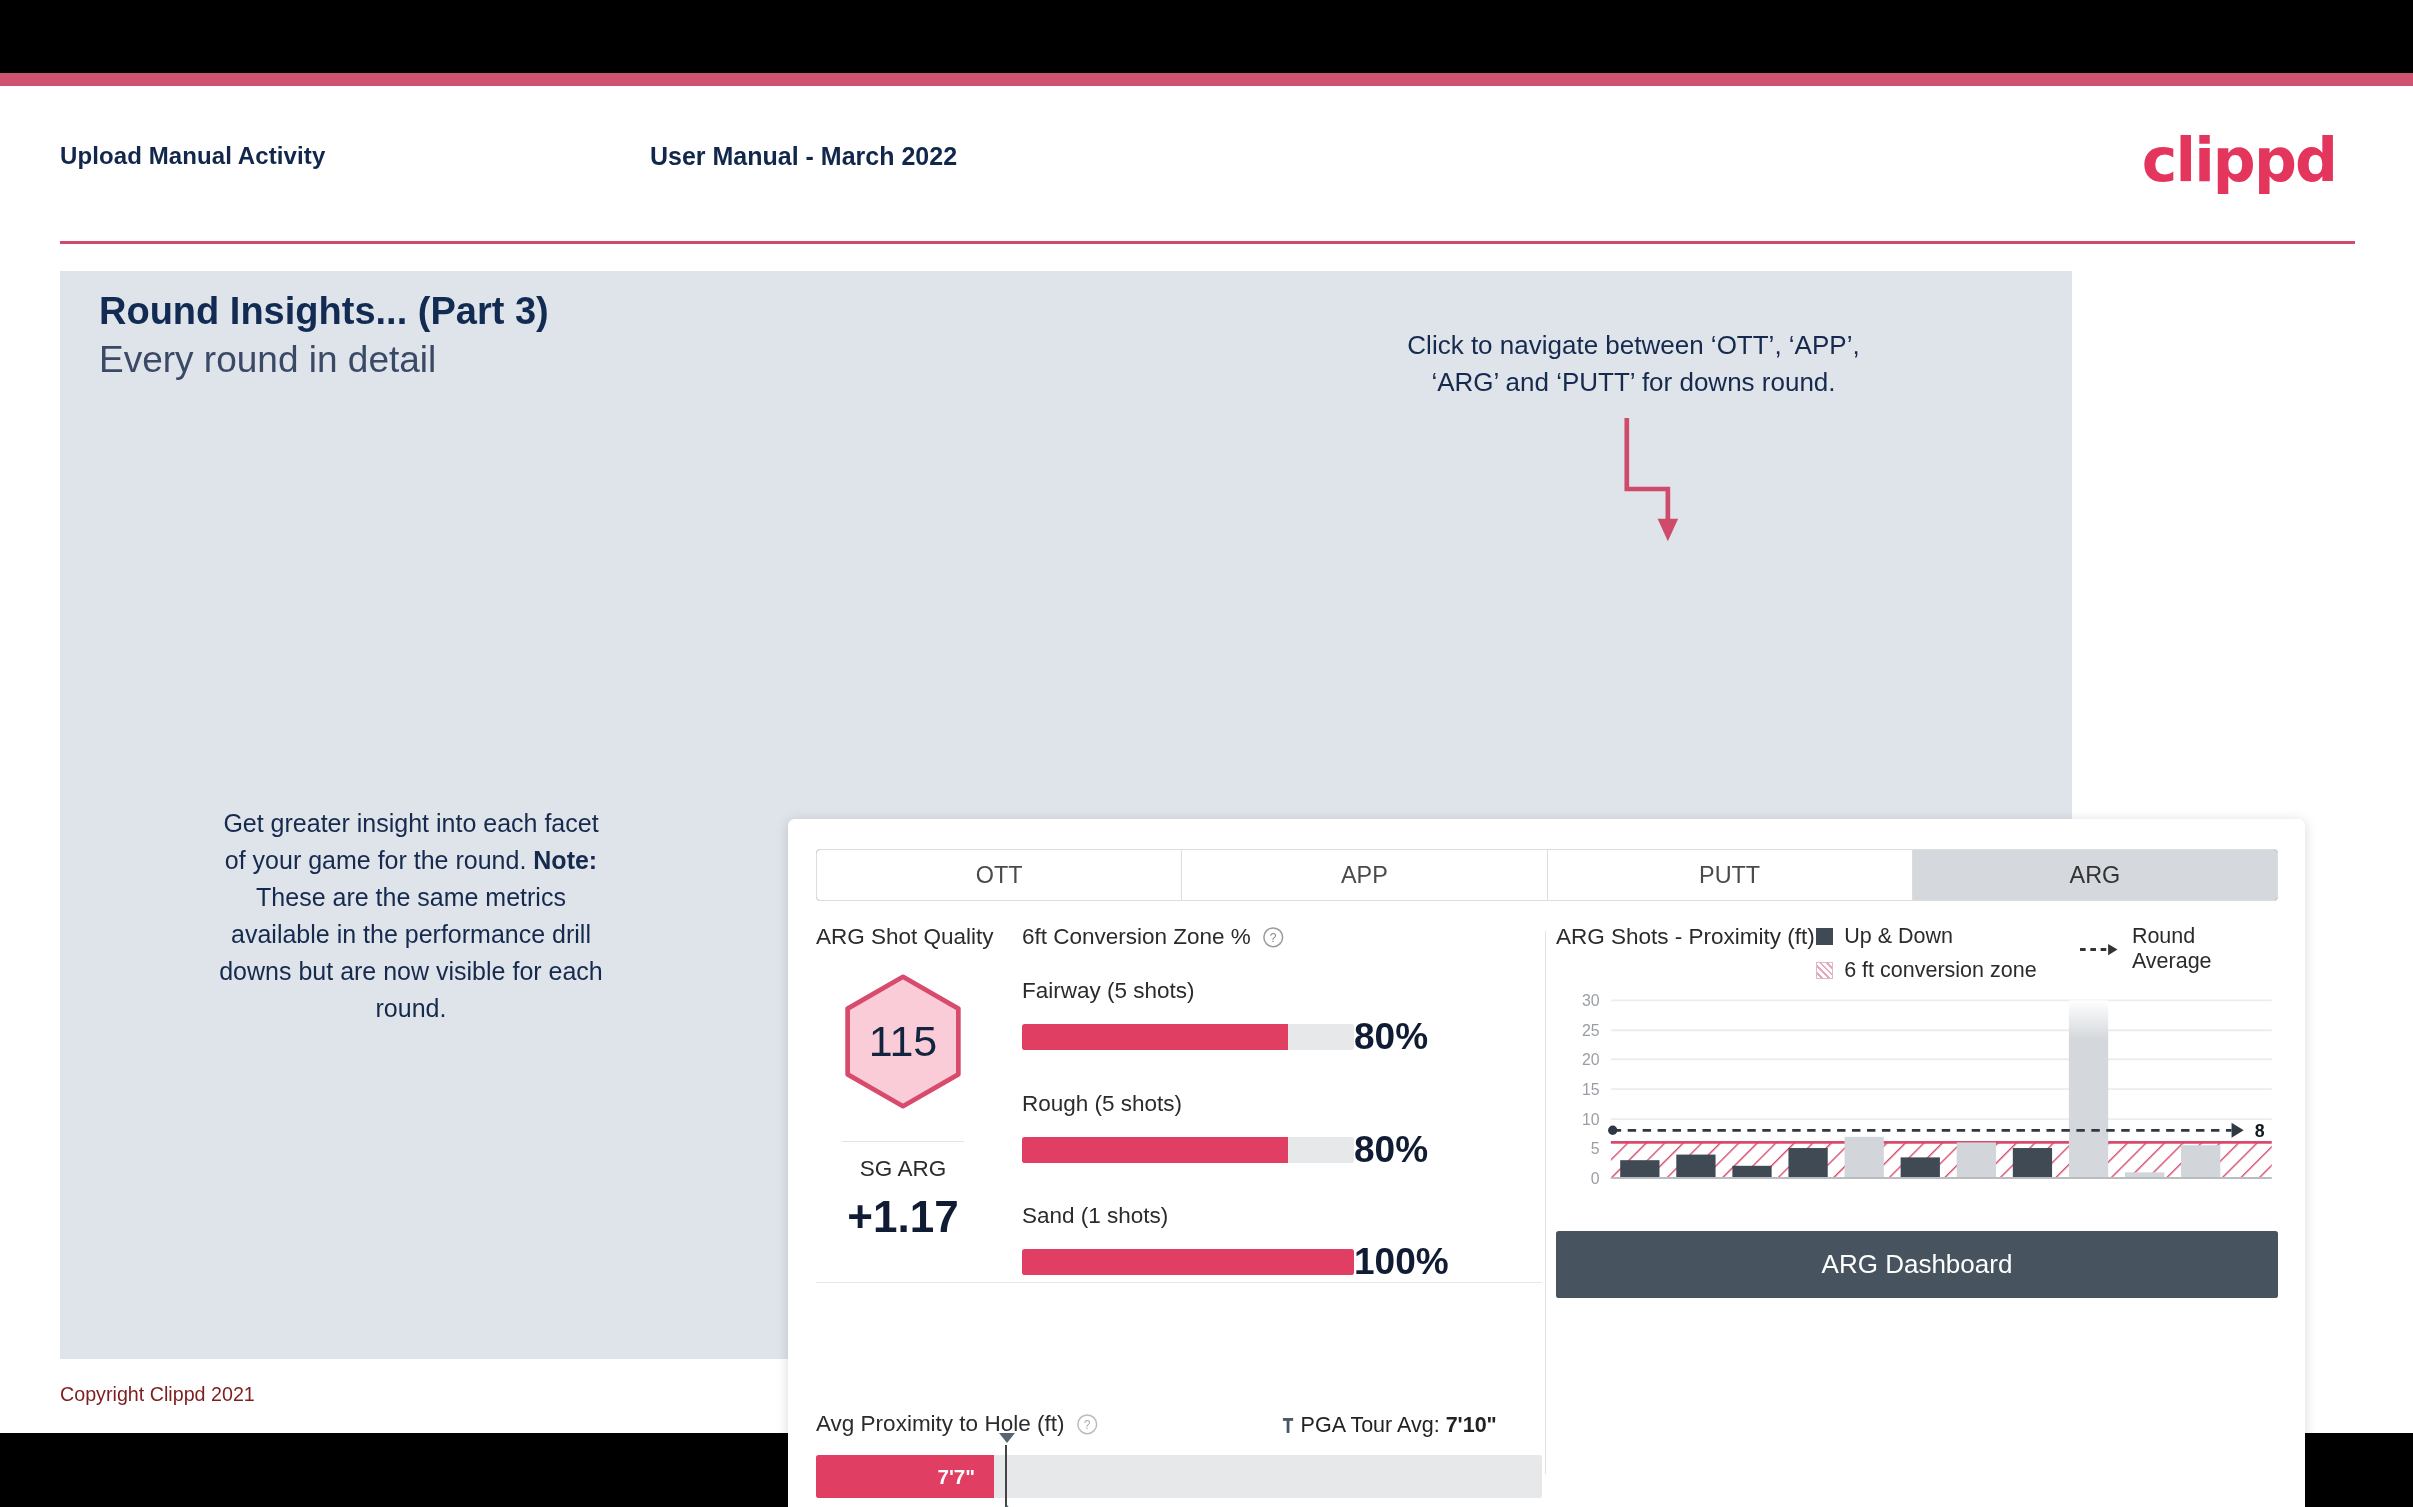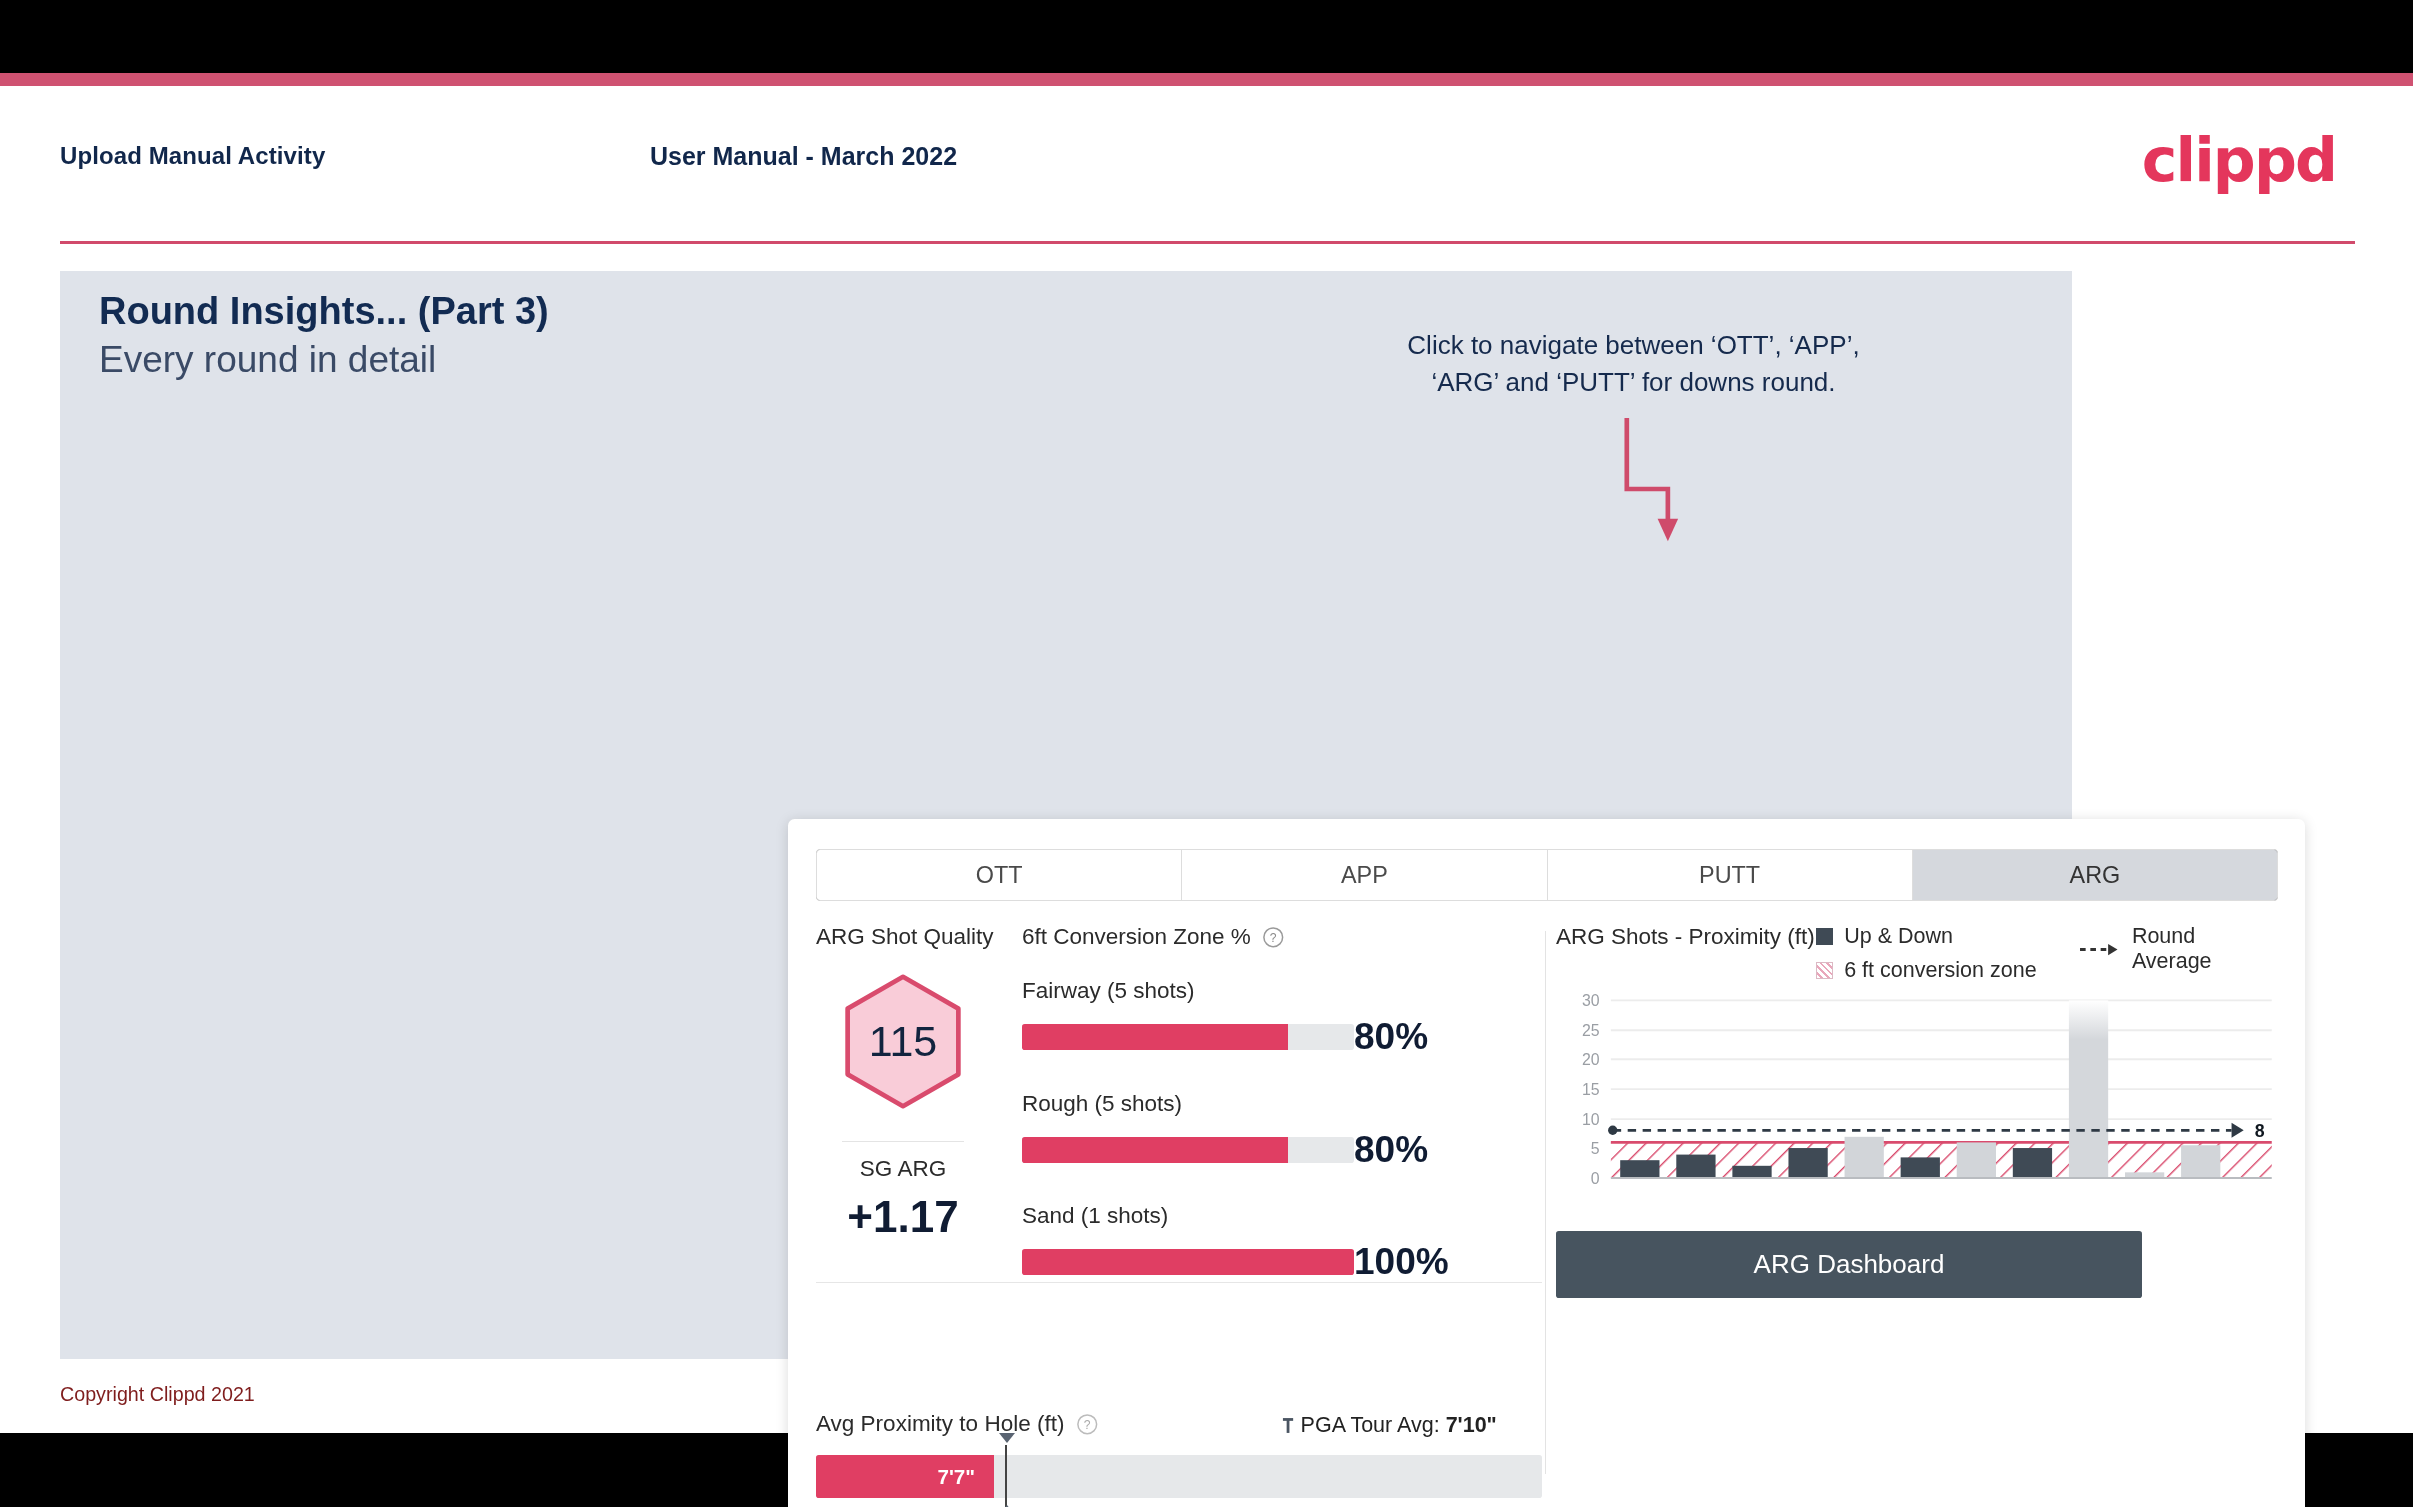--- a/index.html
+++ b/index.html
@@ -141,21 +141,21 @@
   .legend1 { position:absolute; left:260px; top:0px; display:flex; align-items:center; font-size:21.5px; color:#2b2b2b;}
   .legend2 { position:absolute; left:524px; top:0px; display:flex; align-items:center; font-size:21.5px; color:#2b2b2b;}
   .legend3 { position:absolute; left:260px; top:34px; display:flex; align-items:center; font-size:21.5px; color:#2b2b2b;}
   .sw-dark { width:17px;height:17px;background:#3f4a55; margin-right:11.2px; }
   .sw-hatch{ width:17px;height:17px; margin-right:11.2px;
              background:repeating-linear-gradient(45deg,#fff 0 2.8px,#e9a7bb 2.8px 4.7px);
              border:0.9px solid #dcb9c4; }
 
   .plot { position:absolute; left:0; top:67px; width:722px; height:215px; }
   .btn-dash {
-    position:absolute; left:0px; top:307px; width:586px; height:67px;
+    position:absolute; left:0px; top:307px; width:722px; height:67px;
     background:#47545f; color:#fff; font-size:26px; border-radius:2.8px;
     display:flex; align-items:center; justify-content:center; cursor:pointer;
   }
 
   .copyright {
     position:absolute; left:60px; top:1297px;
     font-size:19.7px; color:#7f1d1d;
   }
 </style>
 </head>
@@ -170,20 +170,23 @@
   <div class="hdr-left">Upload Manual Activity</div>
   <div class="hdr-mid">User Manual - March 2022</div>
   <div class="logo">clippd</div>
   <div class="hdr-rule"></div>
 
   <div class="panel">
 
     <div class="title-main">Round Insights... (Part 3)</div>
     <div class="title-sub">Every round in detail</div>
 
+    <div class="blurb">
+      <span>Get greater insight into each facet of your game for the round. </span><b>Note:</b><span> These are the same metrics available in the performance drill downs but are now visible for each round.</span>
+    </div>
 
     <div class="callout">
       <div>Click to navigate between ‘OTT’, ‘APP’,</div>
       <div>‘ARG’ and ‘PUTT’ for downs round.</div>
     </div>
 
     <svg class="arrow-svg" width="112" height="131" viewBox="0 0 120 140">
       <path d="M3 2 L3 78 L47 78 L47 112" stroke="#cf4b6b" stroke-width="5" fill="none"></path>
       <path d="M47 134 L36 110 L58 110 Z" fill="#cf4b6b"></path>
     </svg>

